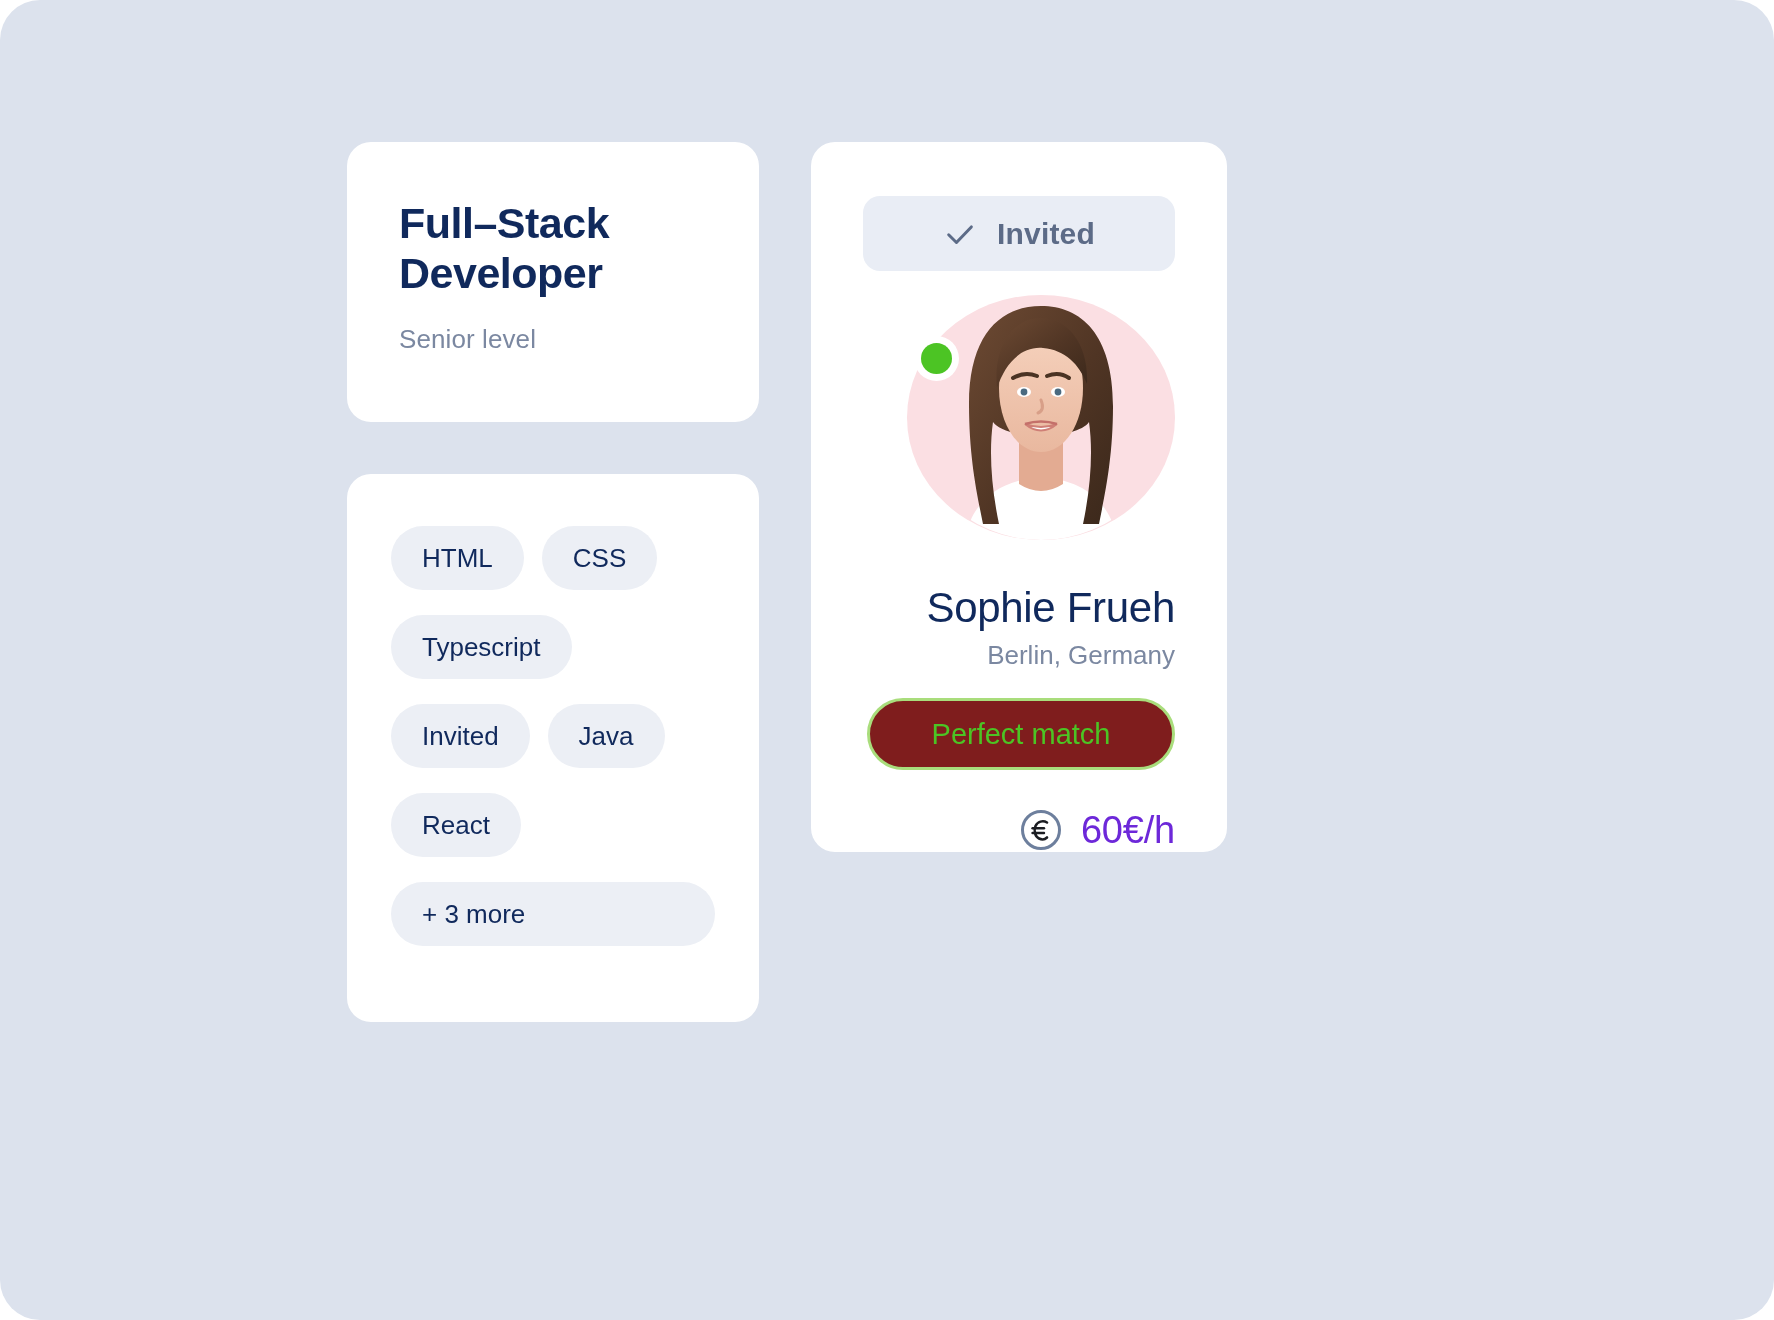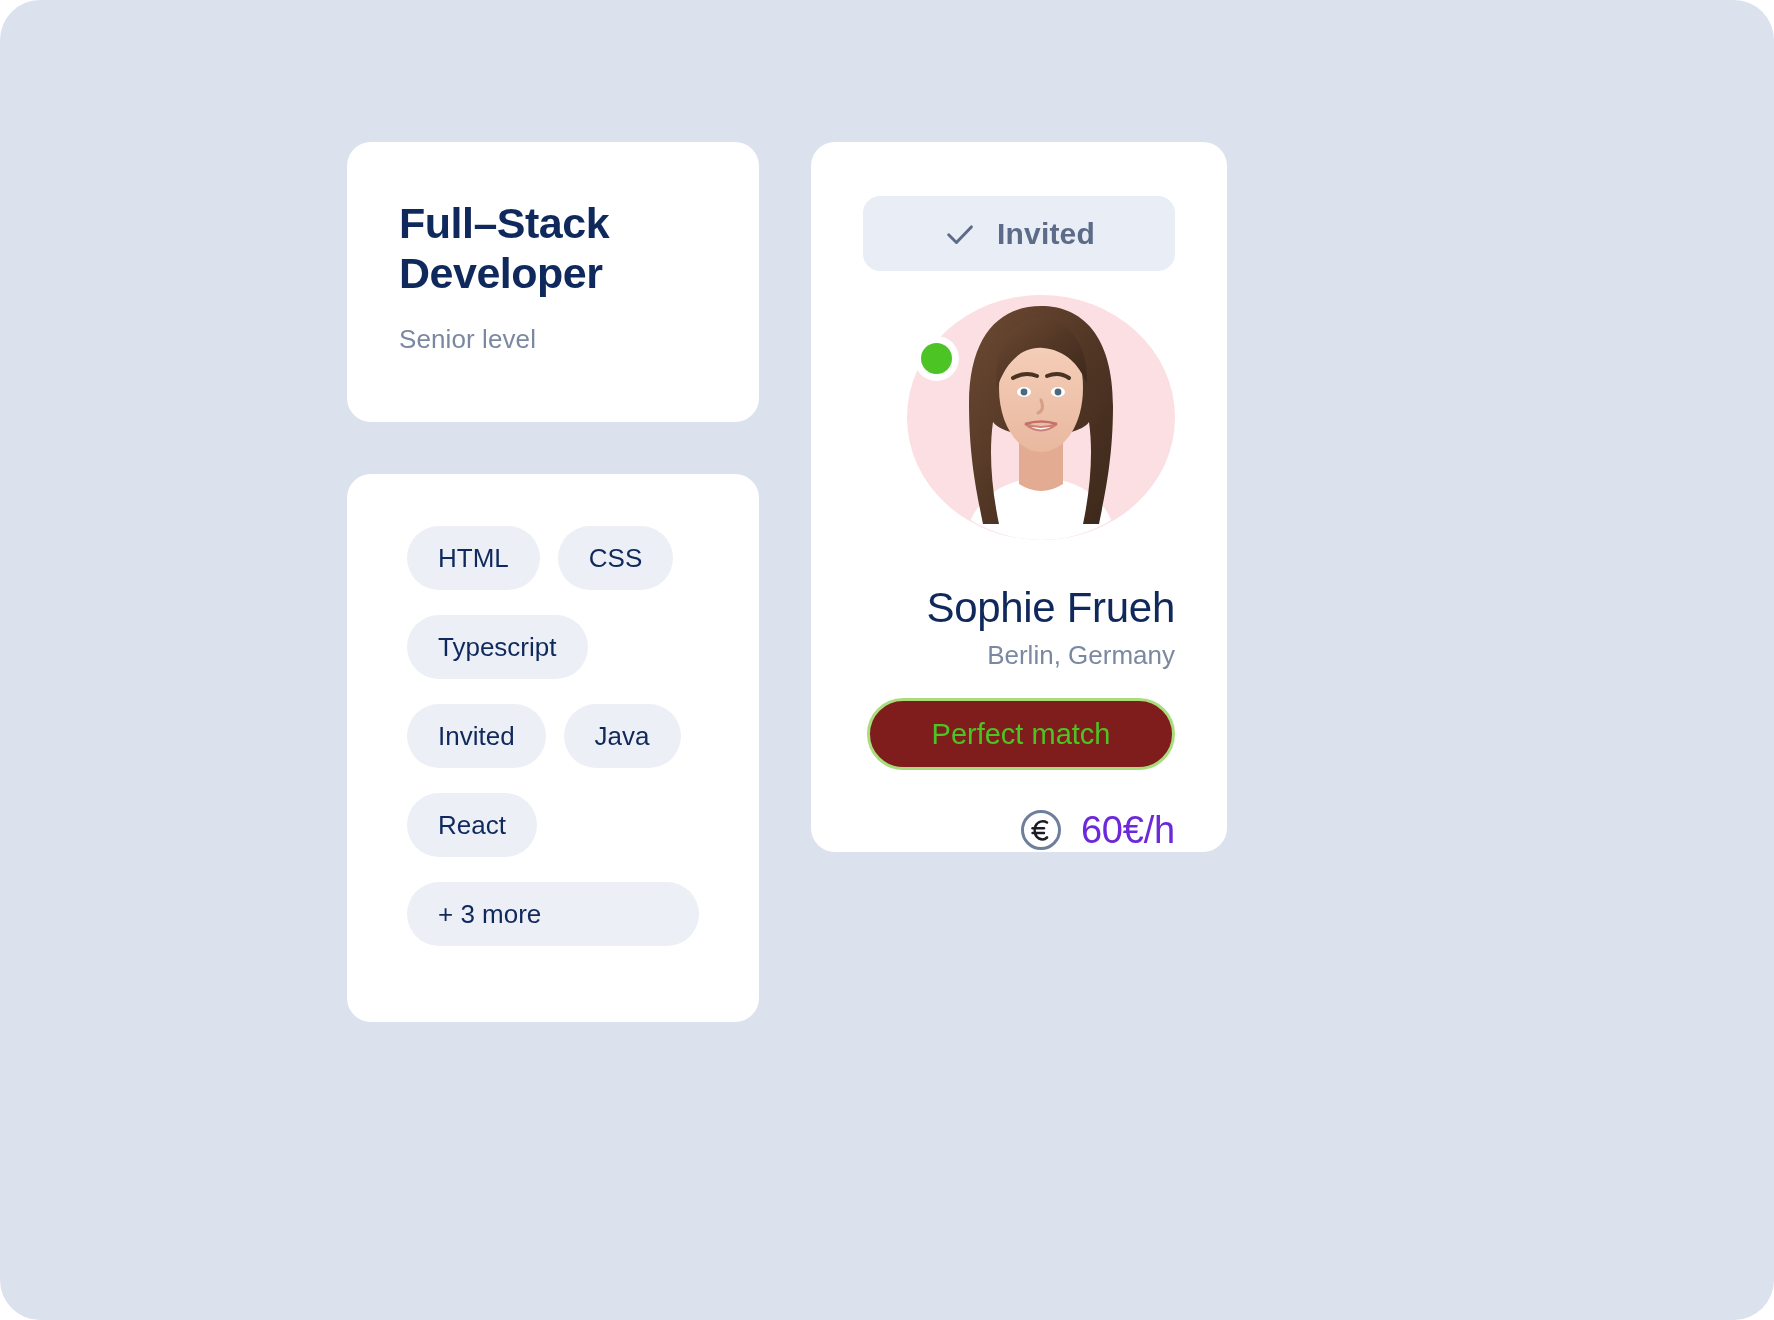--- a/index.html
+++ b/index.html
@@ -65,21 +65,21 @@
     color: #7b88a1;
     letter-spacing: 0.1px;
   }
 
   .card-skills {
     position: absolute;
     left: 0;
     top: 332px;
     width: 412px;
     height: 548px;
-    padding: 52px 60px;
+    padding: 52px 44px;
     display: flex;
     flex-wrap: wrap;
     align-content: flex-start;
     gap: 25px 18px;
   }
 
   .chip {
     background: #eceff5;
     color: #10295c;
     border-radius: 999px;

